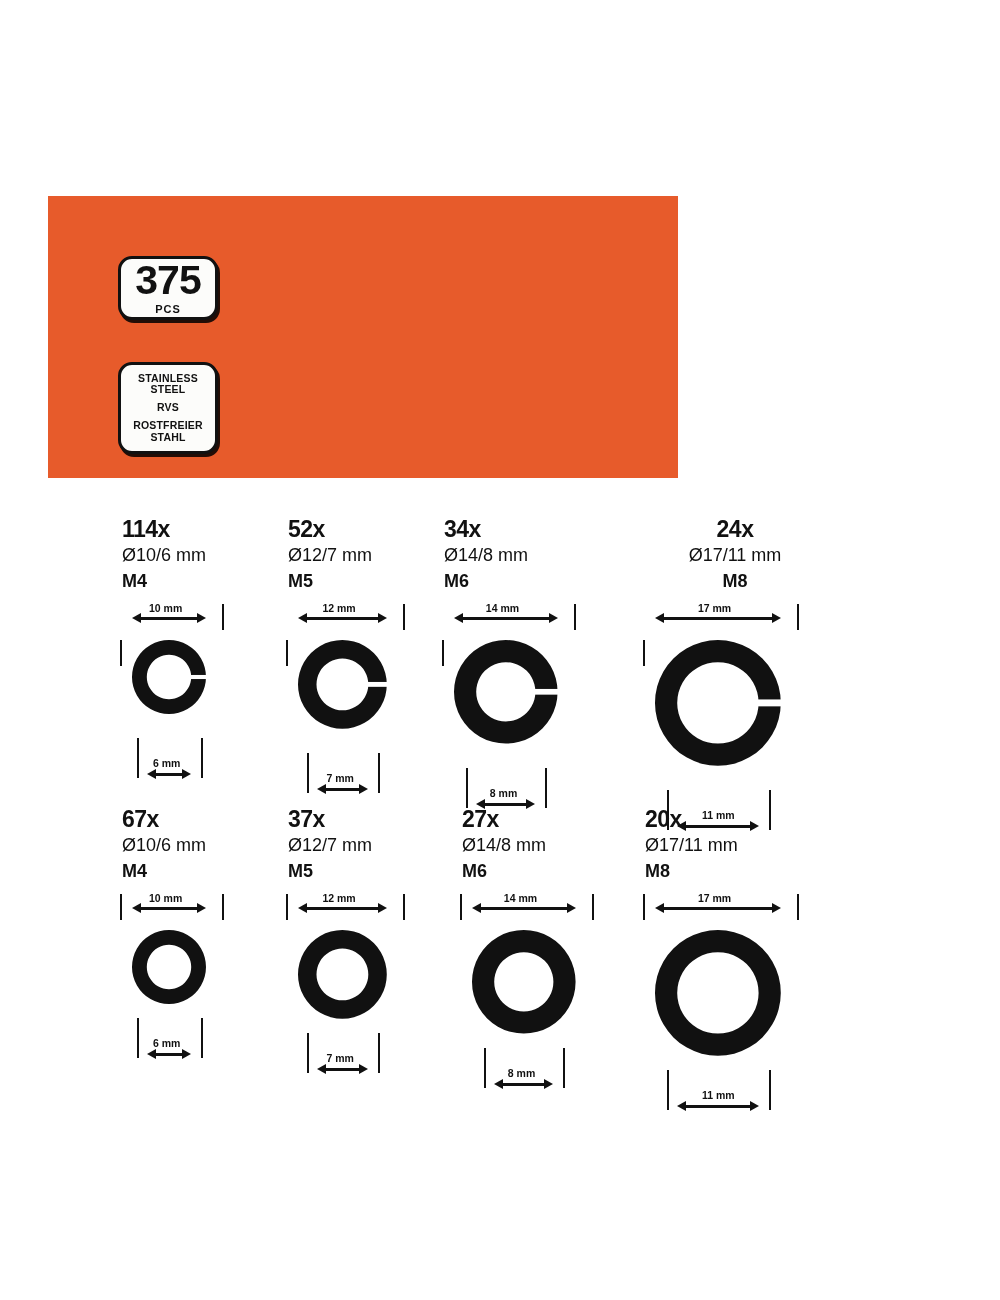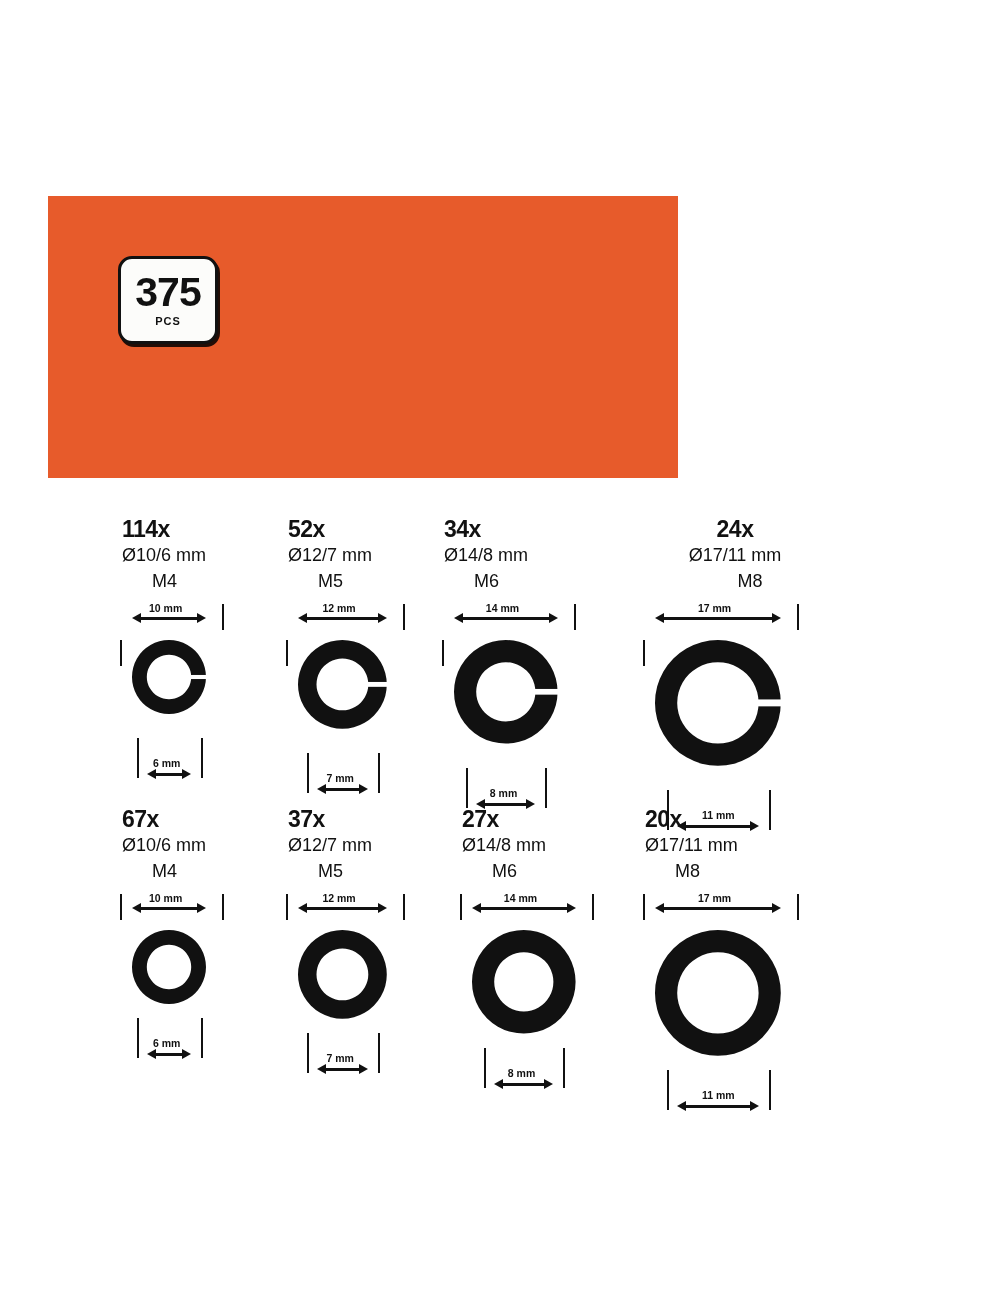--- a/index.html
+++ b/index.html
@@ -24,21 +24,21 @@
     position:absolute;
     background:#fcfcfa;
     border:3px solid #111;
     border-radius:14px;
     box-sizing:border-box;
     display:flex;flex-direction:column;
     align-items:center;justify-content:center;
     box-shadow:2px 3px 0 rgba(0,0,0,.85);
   }
   .badge-pcs{
-    left:70px;top:60px;width:100px;height:88px;text-align:right;
+    left:70px;top:60px;width:100px;height:64px;text-align:right;
   }
   .badge-pcs .num{
     font-size:41px;font-weight:bold;line-height:0.95;
     letter-spacing:-1px;color:#111;
   }
   .badge-pcs .sub{
     font-size:11px;font-weight:bold;letter-spacing:1px;
     margin-top:3px;color:#111;
   }
   .badge-mat{
@@ -59,22 +59,22 @@
   .item{position:absolute;}
   .item .qty{
     font-size:23px;font-weight:bold;letter-spacing:-0.5px;
     line-height:1;color:#111;
   }
   .item .dia{
     font-size:18px;font-weight:400;line-height:1.18;
     margin-top:4px;color:#111;white-space:nowrap;
   }
   .item .thread{
-    font-size:18px;font-weight:400;line-height:1.1;
-    margin-top:6px;color:#111;margin-left:30px;
+    font-size:18px;font-weight:700;line-height:1.1;
+    margin-top:6px;color:#111;
   }
 
   
   .draw{position:relative;}
   .dim-label{
     position:absolute;font-size:10.5px;font-weight:bold;
     color:#111;white-space:nowrap;
   }
   .vtick{position:absolute;width:2px;background:#111;}
   .arrow-line{position:absolute;height:3px;background:#111;}
@@ -93,20 +93,27 @@
 
 <div class="page">
 
   <div class="banner">
 
     <div class="badge badge-pcs">
       <div class="num">375</div>
       <div class="sub">PCS</div>
     </div>
 
+    <div class="badge badge-mat">
+      <div class="line l1">STAINLESS</div>
+      <div class="line l2">STEEL</div>
+      <div class="line l3">RVS</div>
+      <div class="line l4">ROSTFREIER</div>
+      <div class="line l5">STAHL</div>
+    </div>
 
   </div>
 
   <div id="items-layer">
       <div class="item" style="left: 122px; top: 518px;">
         <div class="qty">114x</div>
         <div class="dia">Ø10/6 mm</div>
         <div class="thread">M4</div>
         <div class="draw" style="height: 182px; width: 180px; margin-top: 10px;">
           <div class="dim-label" style="left: 27px; top: 0px;">10 mm</div>

